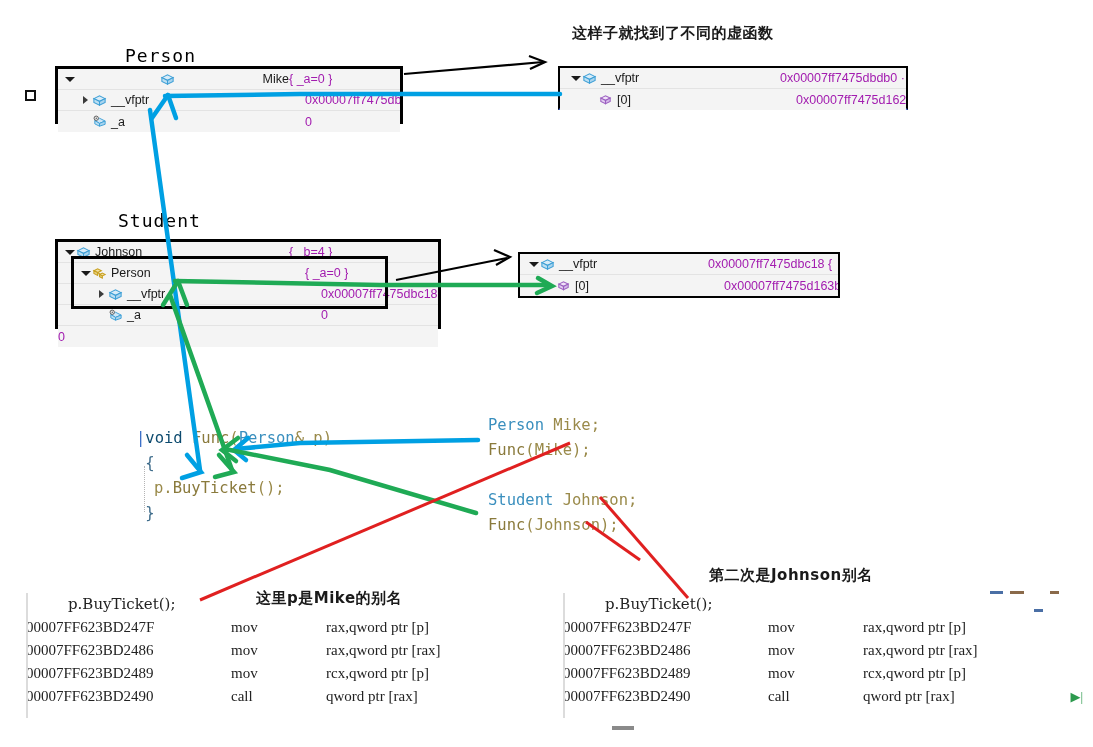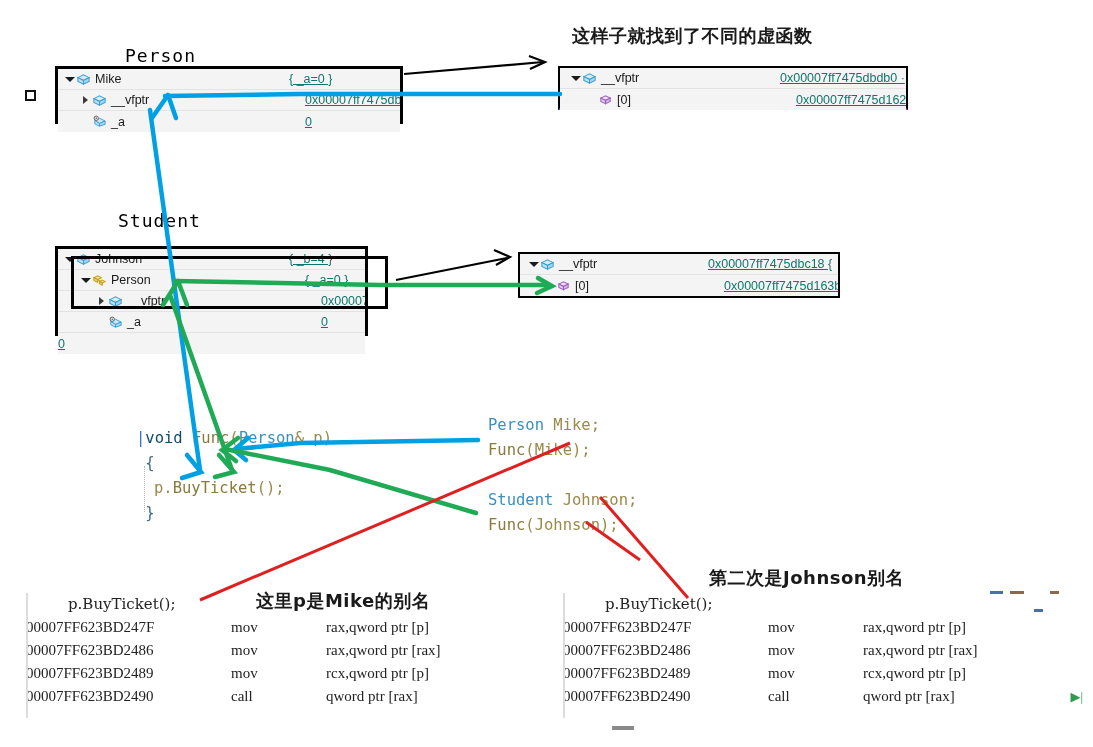--- a/index.html
+++ b/index.html
@@ -5,42 +5,42 @@
   html,body{margin:0;padding:0;}
   body{
     width:1093px;height:747px;background:#ffffff;position:relative;overflow:hidden;
     font-family:"Liberation Sans", sans-serif;
   }
   .abs{position:absolute;}
 
   
   .cn-note{
     font-family:"DejaVu Sans", sans-serif;
-    font-size:18px;font-weight:700;color:#1a1a1a;white-space:nowrap;letter-spacing:.5px;
+    font-size:15px;font-weight:700;color:#1a1a1a;white-space:nowrap;letter-spacing:.5px;
   }
 
   
   .cls-caption{
     font-family:"DejaVu Sans Mono","Liberation Mono",monospace;
     font-size:18px;color:#000;white-space:nowrap;letter-spacing:1px;
   }
 
   
   .panel{
     background:#f4f4f4;border:3px solid #000;box-sizing:border-box;
     font-family:"Liberation Sans", sans-serif;font-size:12.5px;color:#1a1a1a;
   }
   .panel.thin{border-width:2px;}
   .prow{
     display:flex;align-items:center;height:21px;box-sizing:border-box;
     border-bottom:1px solid #e3e3e3;background:#f4f4f4;
   }
   .prow:last-child{border-bottom:none;}
   .prow .namecell{display:flex;align-items:center;flex:0 0 auto;overflow:hidden;white-space:nowrap;}
-  .prow .valcell{white-space:nowrap;overflow:hidden;color:#0f766e;text-decoration:underline;}
+  .prow .valcell{white-space:nowrap;overflow:hidden;color:#a21caf;}
 
   
   .exp{
     width:11px;height:11px;flex:0 0 11px;position:relative;margin-right:1px;
   }
   .exp.open::before{
     content:"";position:absolute;left:1px;top:3px;
     border-left:5px solid transparent;border-right:5px solid transparent;
     border-top:5px solid #1a1a1a;
   }
@@ -83,21 +83,21 @@
 <body>
 
 <div class="abs" style="left:25px;top:90px;width:11px;height:11px;border:2px solid #111;box-sizing:border-box;"></div>
 
 <div class="abs cn-note" style="left:572px;top:24px;">这样子就找到了不同的虚函数</div>
 
 <div class="abs cls-caption" style="left:125px;top:45px;">Person</div>
 
 <div class="abs panel" id="person-panel" style="left:55px;top:66px;width:348px;height:58px;">
     <div class="prow">
-      <div class="namecell" style="width: 225px; padding-left: 6px;">
+      <div class="namecell" style="width: 225px; padding-left: 6px; justify-content: space-between;">
         <span class="exp open"></span>
         <span class="ico"><svg viewBox="0 0 16 16" width="15" height="15">
             <path d="M2 6 L8 3 L14 6 L8 9 Z" fill="#d8ecf8" stroke="#3d9fd6" stroke-width="1.1"></path>
             <path d="M2 6 L2 10 L8 13 L8 9 Z" fill="#bcdff2" stroke="#3d9fd6" stroke-width="1.1"></path>
             <path d="M14 6 L14 10 L8 13 L8 9 Z" fill="#a8d4ee" stroke="#3d9fd6" stroke-width="1.1"></path>
           </svg></span>
         <span class="lbl">Mike</span>
       </div>
       <div class="valcell">{ _a=0 }</div>
     </div>
@@ -151,21 +151,21 @@
             <path d="M13 6.5 L13 10 L8 12.5 L8 9 Z" fill="#d4b9e8" stroke="#9b5fc0" stroke-width="1.1"></path>
           </svg></span>
         <span class="lbl">[0]</span>
       </div>
       <div class="valcell">0x00007ff7475d1627 {</div>
     </div>
   </div>
 
 <div class="abs cls-caption" style="left:118px;top:210px;">Student</div>
 
-<div class="abs panel" id="student-panel" style="left:55px;top:246px;width:313px;height:90px;">
+<div class="abs panel" id="student-panel" style="left:55px;top:239px;width:386px;height:90px;">
     <div class="prow">
       <div class="namecell" style="width: 225px; padding-left: 6px;">
         <span class="exp open"></span>
         <span class="ico"><svg viewBox="0 0 16 16" width="15" height="15">
             <path d="M2 6 L8 3 L14 6 L8 9 Z" fill="#d8ecf8" stroke="#3d9fd6" stroke-width="1.1"></path>
             <path d="M2 6 L2 10 L8 13 L8 9 Z" fill="#bcdff2" stroke="#3d9fd6" stroke-width="1.1"></path>
             <path d="M14 6 L14 10 L8 13 L8 9 Z" fill="#a8d4ee" stroke="#3d9fd6" stroke-width="1.1"></path>
           </svg></span>
         <span class="lbl">Johnson</span>
       </div>

